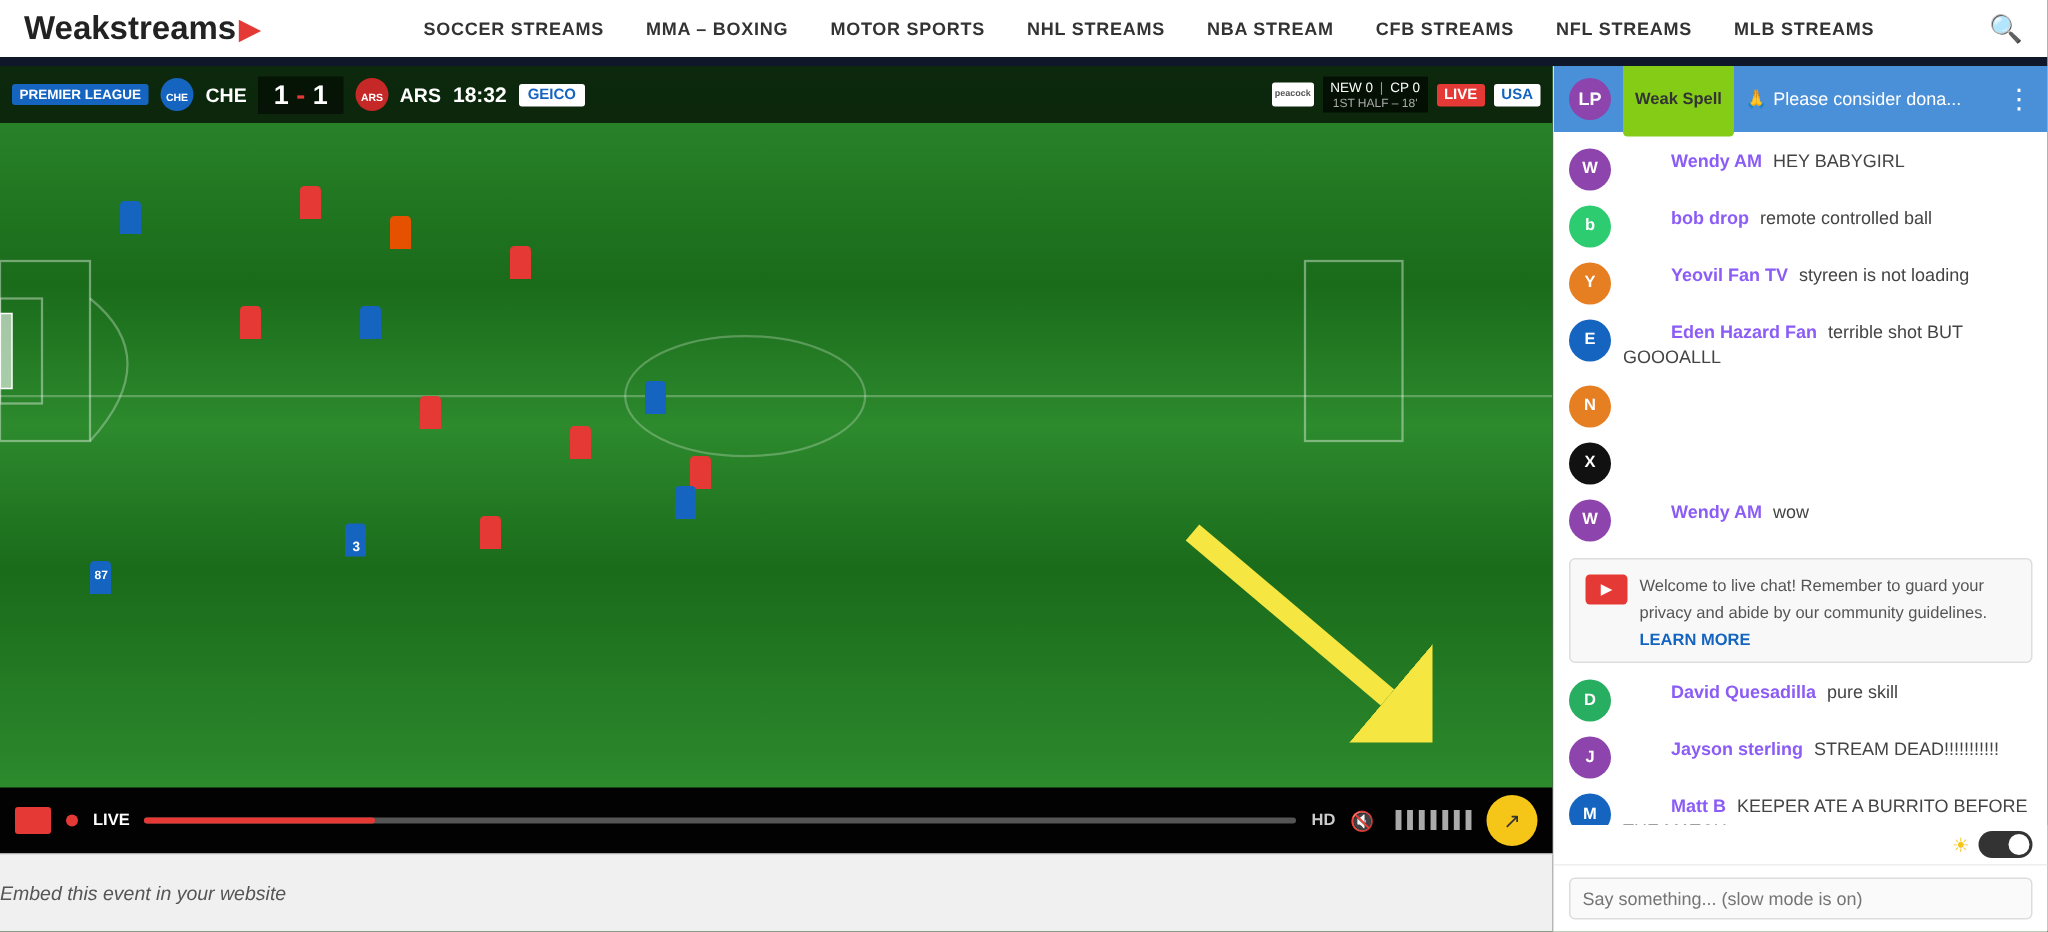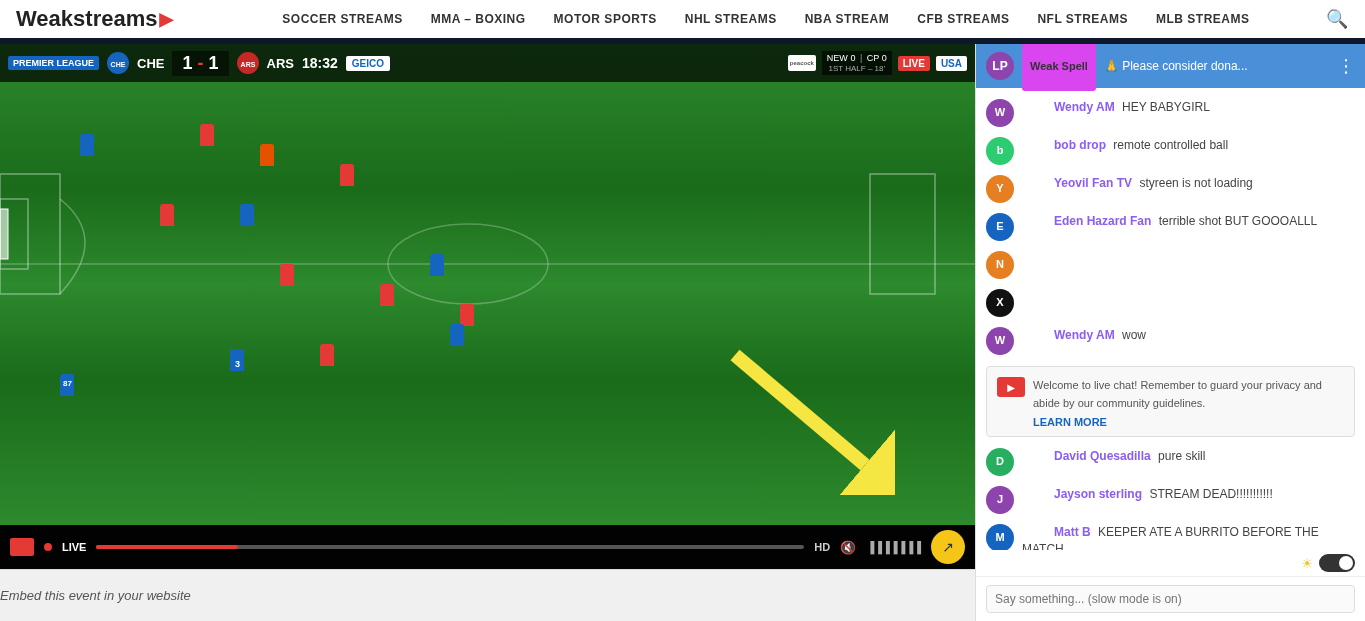--- a/index.html
+++ b/index.html
@@ -256,21 +256,21 @@
       border-top: 1px solid #ddd;
     }
     .embed-text {
       color: #555;
       font-size: 13px;
       font-style: italic;
     }
 
     
     #chat-panel {
-      width: 390px;
+      width: 330px;
       background: #fff;
       display: flex;
       flex-direction: column;
       border-left: 1px solid #ddd;
     }
     #chat-header {
       background: #4a90d9;
       padding: 8px 10px;
       display: flex;
       align-items: center;
@@ -278,21 +278,21 @@
       height: 44px;
     }
     .chat-user-icon {
       width: 28px; height: 28px;
       background: #8e44ad;
       border-radius: 50%;
       display: flex; align-items: center; justify-content: center;
       color: #fff; font-size: 12px; font-weight: bold;
     }
     .weak-spell-badge {
-      background: #d946ef;
+      background: #84cc16;
       color: #333;
       font-size: 11px;
       font-weight: bold;
       padding: 19px 8px;
       border-radius: 3px;
     }
     .donate-text {
       color: #fff;
       font-size: 12px;
       flex: 1;

